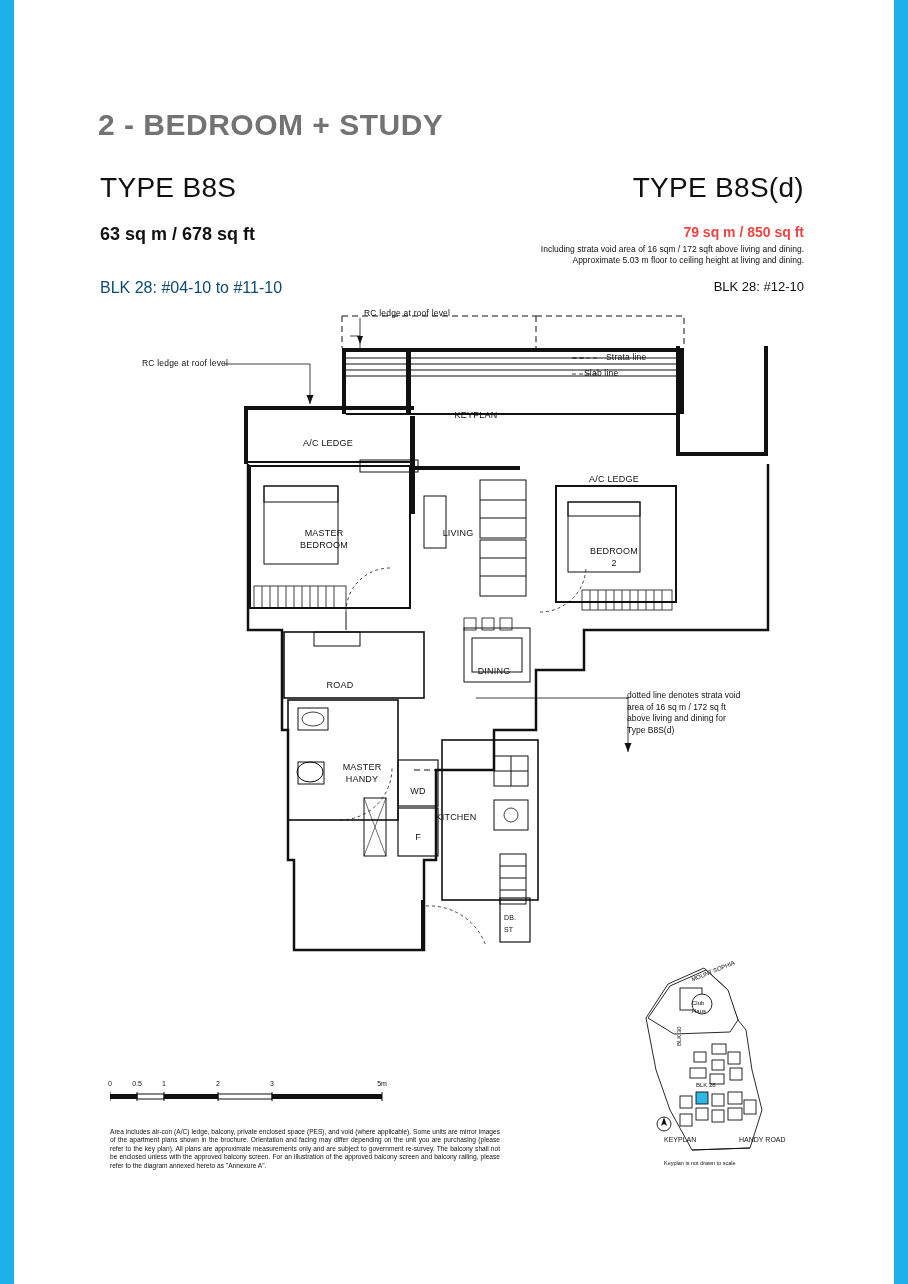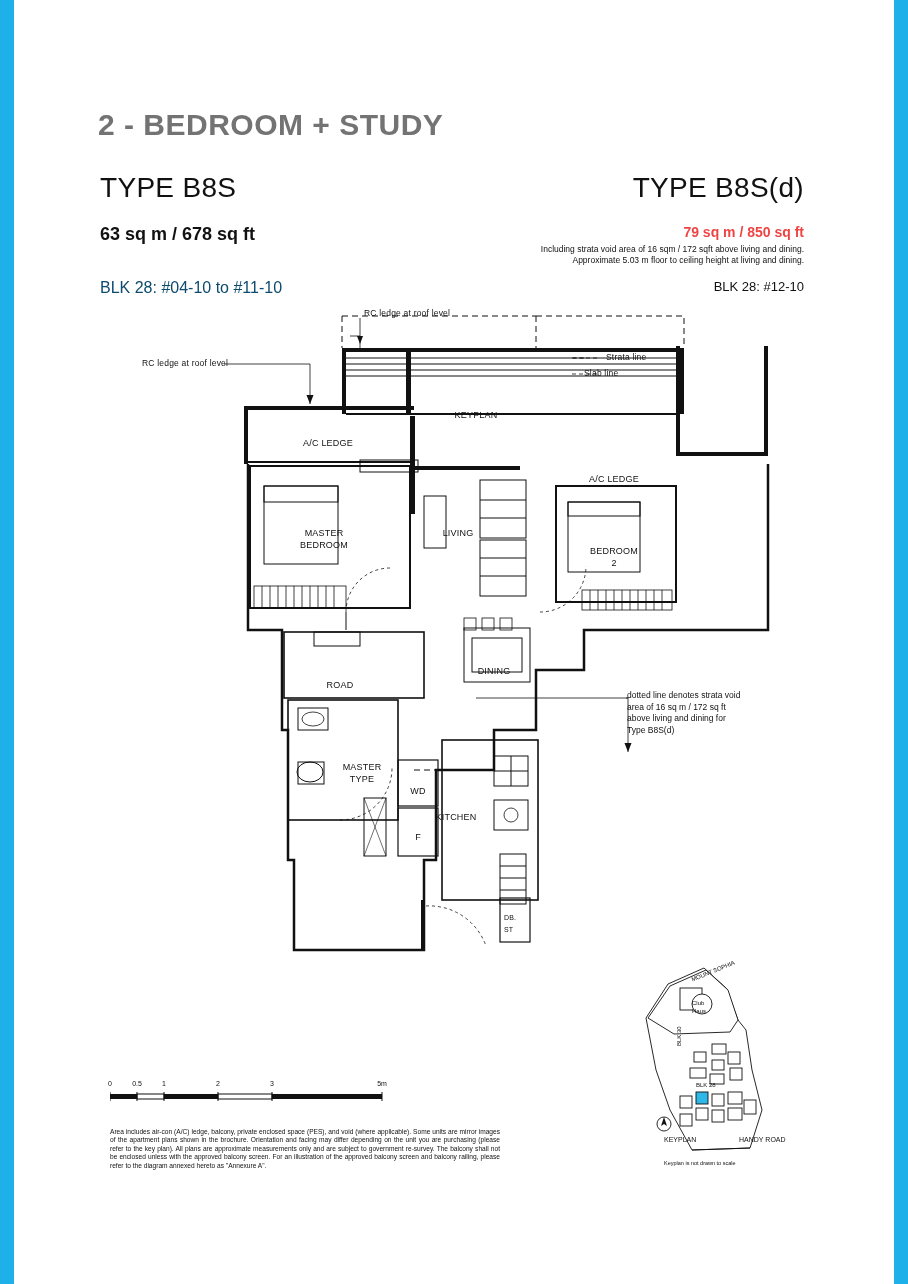--- a/index.html
+++ b/index.html
@@ -284,21 +284,21 @@
 
     <div class="lbl big c" style="left:294px;top:228px;">LIVING</div>
 
     <div class="lbl big c" style="left:450px;top:246px;">BEDROOM</div>
     <div class="lbl big c" style="left:450px;top:258px;">2</div>
 
     <div class="lbl big c" style="left:176px;top:380px;">ROAD</div>
     <div class="lbl big c" style="left:330px;top:366px;">DINING</div>
 
     <div class="lbl big c" style="left:198px;top:462px;">MASTER</div>
-    <div class="lbl big c" style="left:198px;top:474px;">TYPE</div>
+    <div class="lbl big c" style="left:198px;top:474px;">HANDY</div>
 
     <div class="lbl big c" style="left:254px;top:486px;">WD</div>
     <div class="lbl big c" style="left:254px;top:532px;">F</div>
     <div class="lbl big c" style="left:292px;top:512px;">KITCHEN</div>
 
     <div class="lbl small" style="left:340px;top:614px;">DB.</div>
     <div class="lbl small" style="left:340px;top:626px;">ST</div>
   </div>
 
   <div class="callout">

